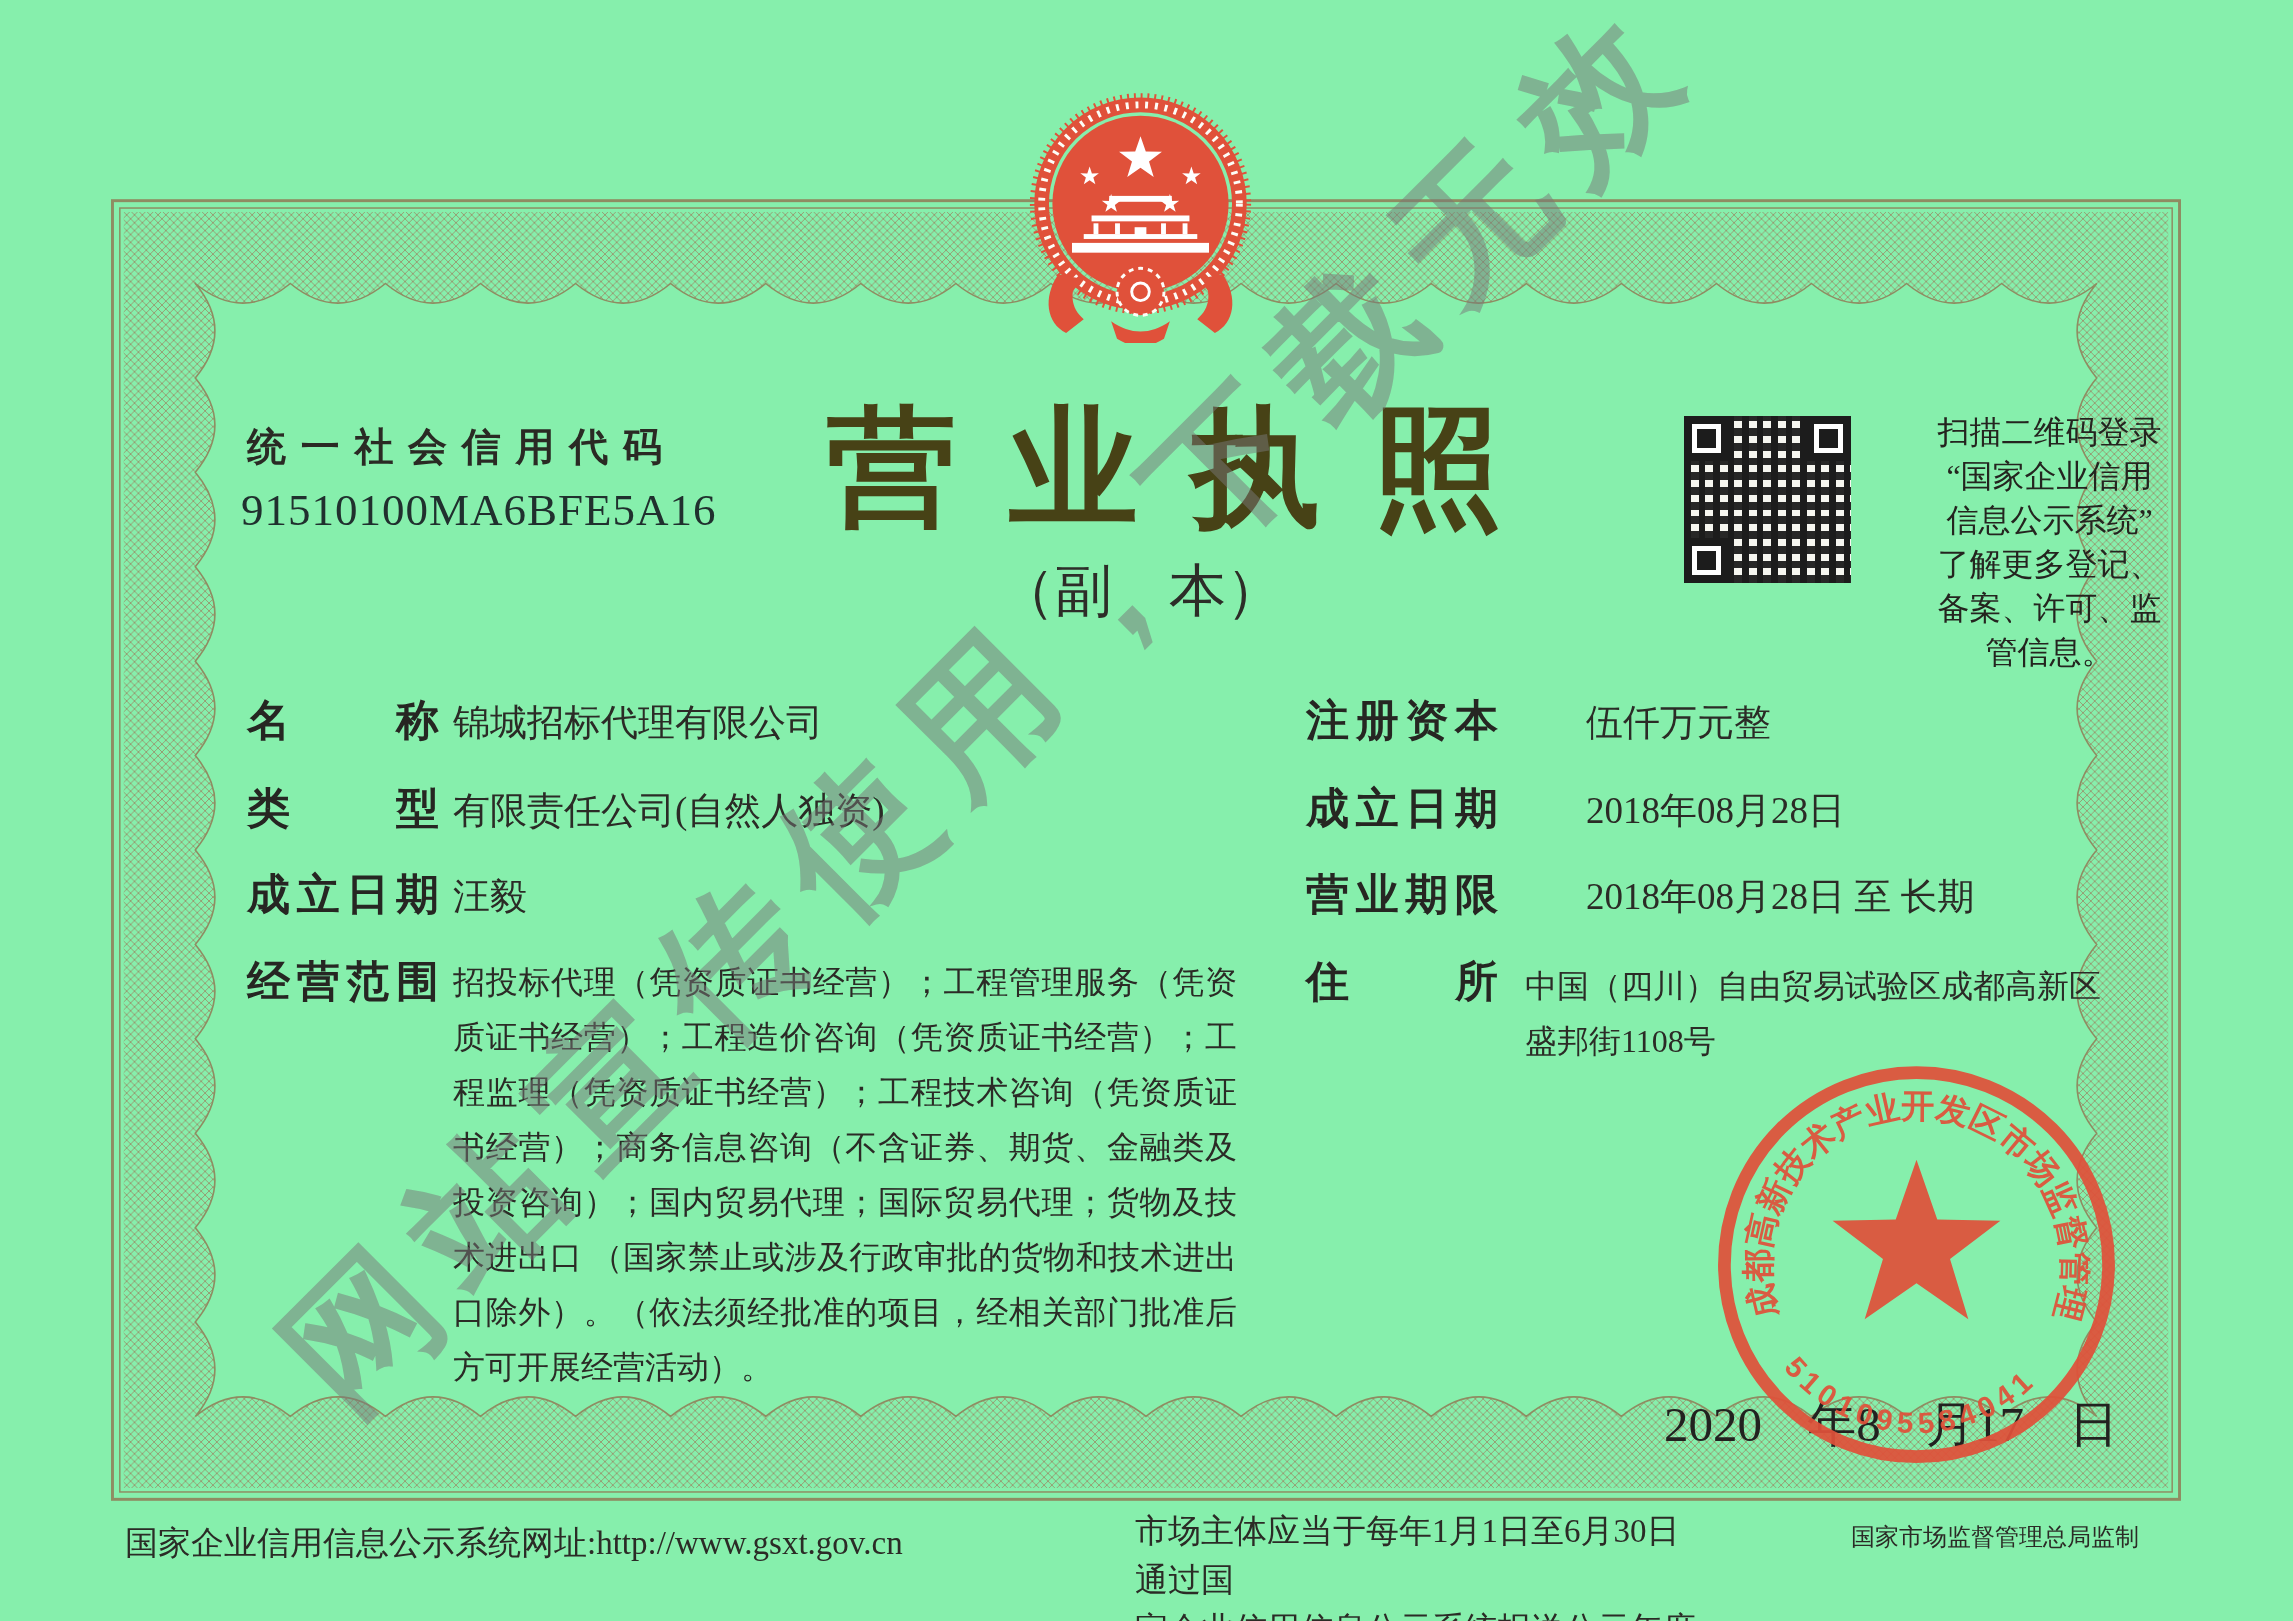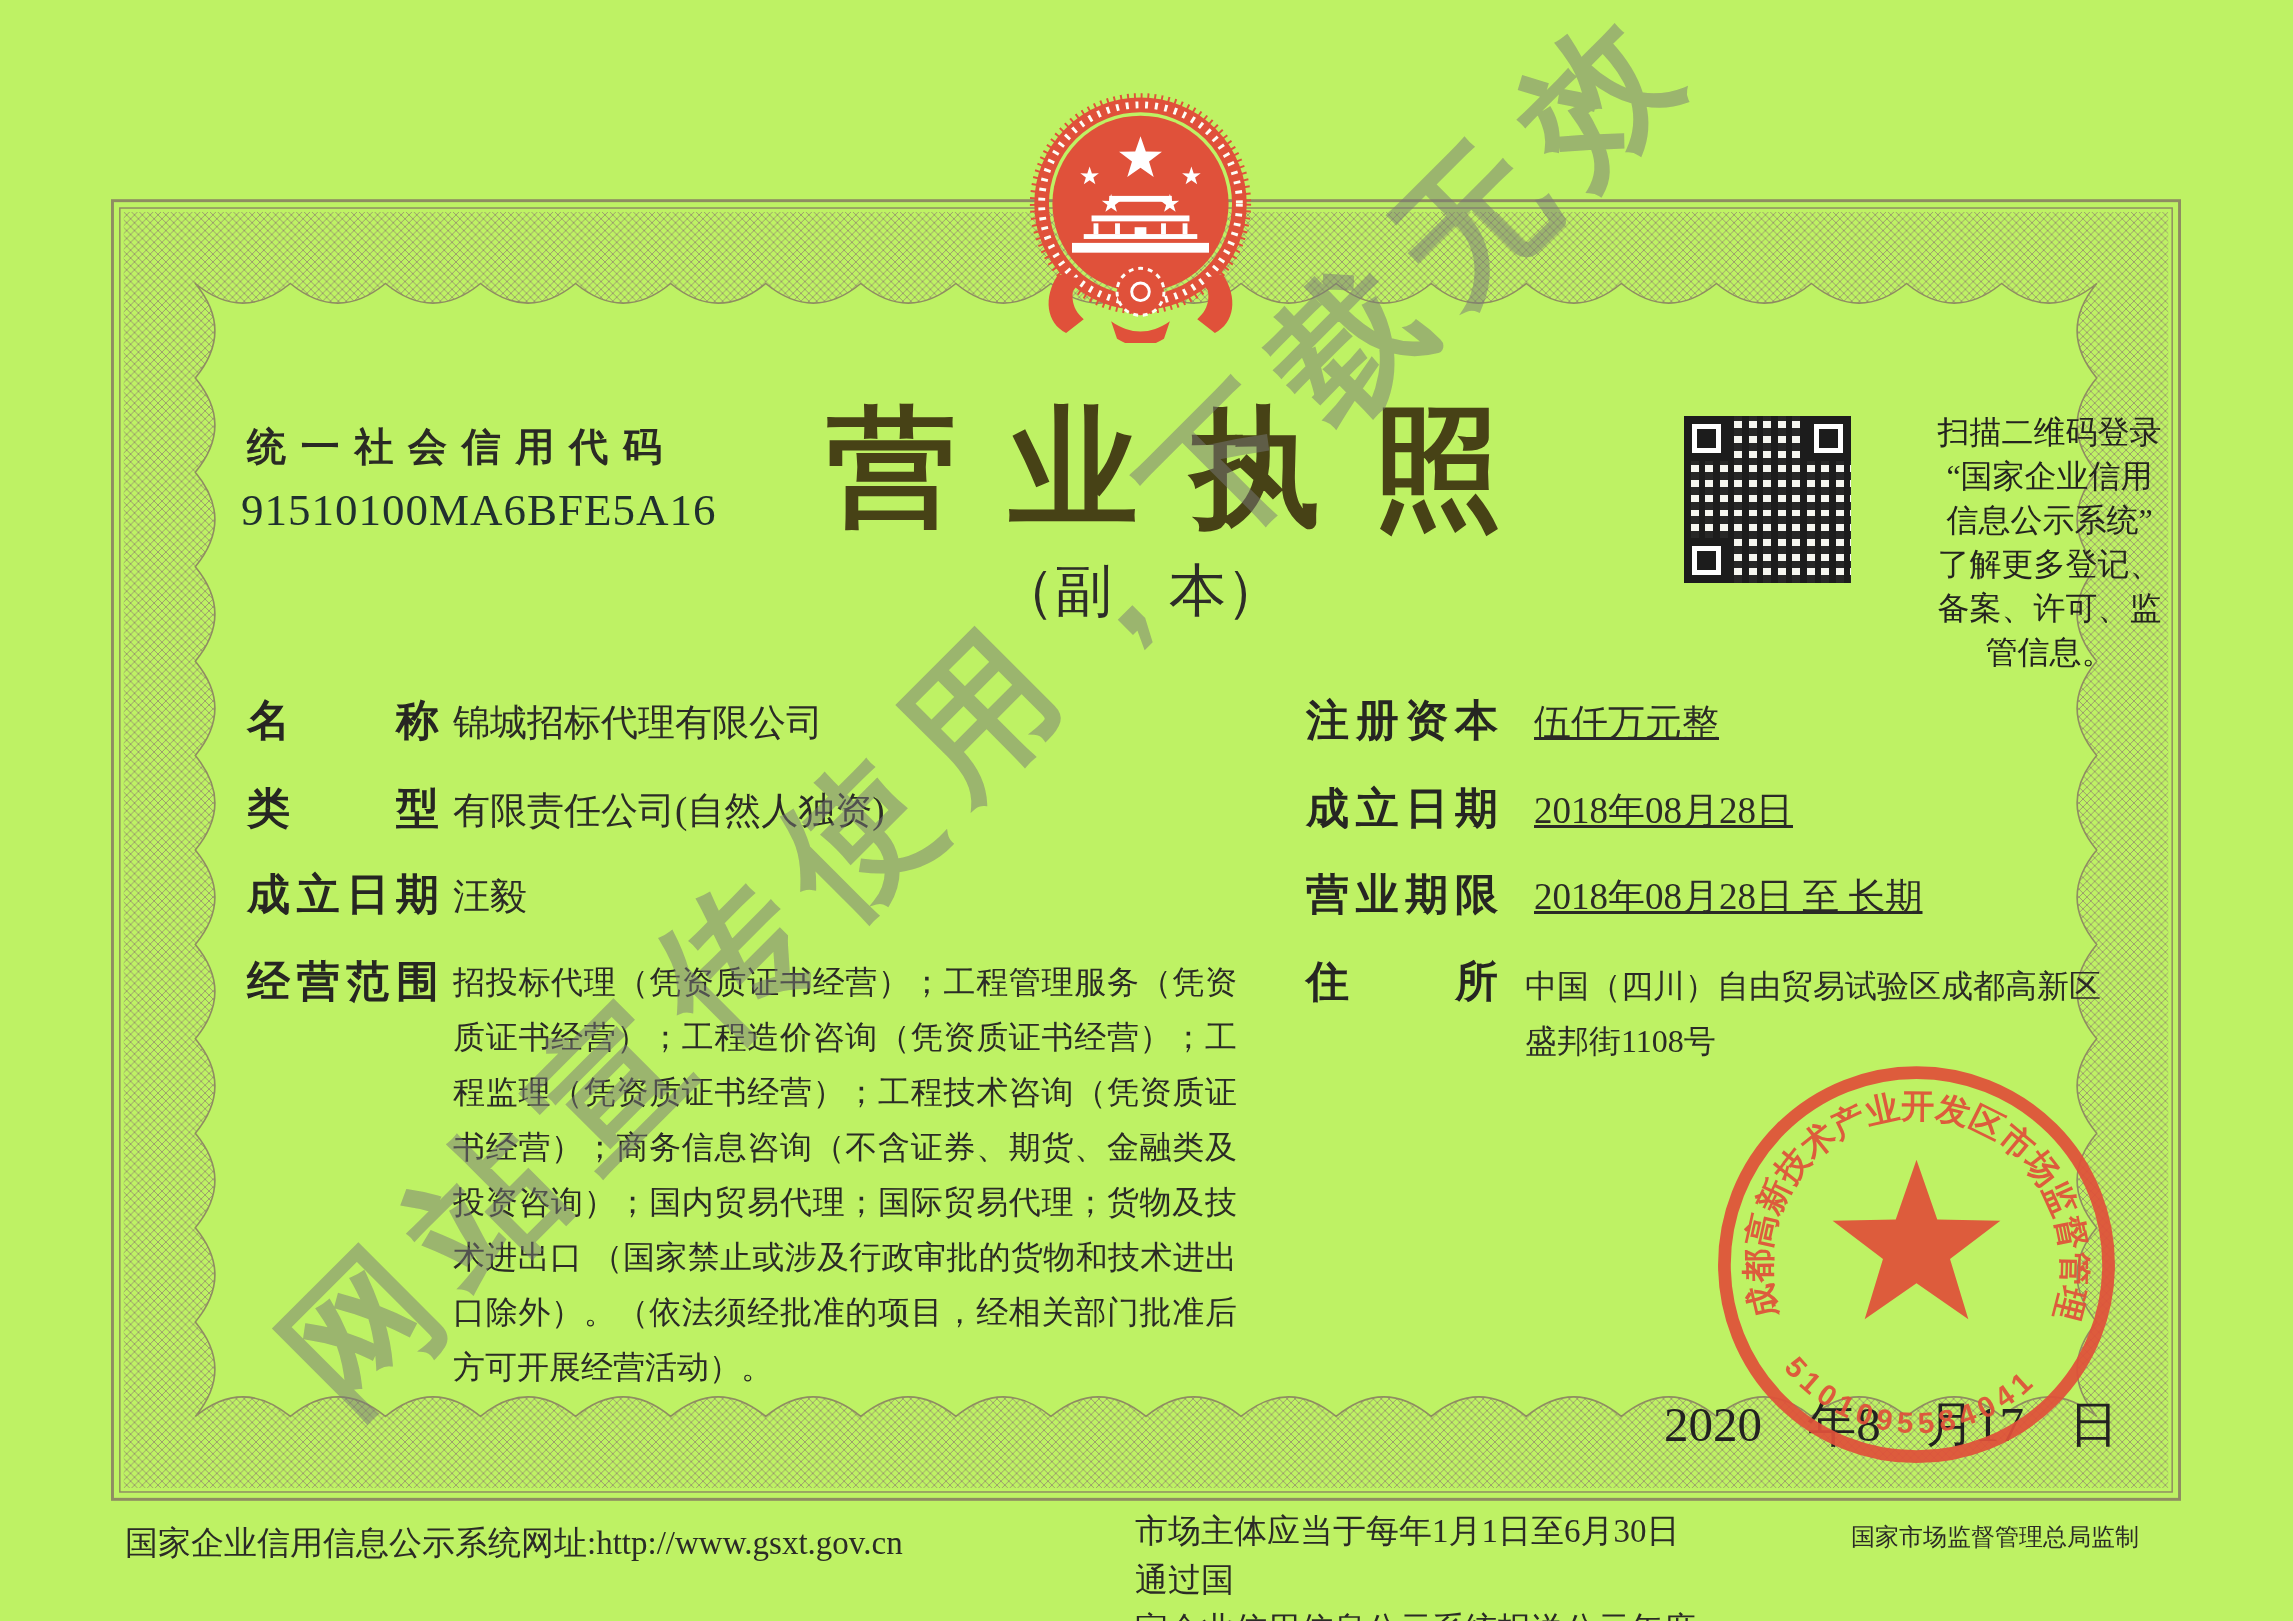--- a/index.html
+++ b/index.html
@@ -2,21 +2,21 @@
 <html><head>
 <meta charset="utf-8">
 <style>
   html,body { margin:0; padding:0; }
   body {
     width:2294px; height:1621px; position:relative;
     background:#ffffff;
     font-family:"Liberation Serif", serif;
     overflow:hidden;
   }
-  .page { position:absolute; inset:0; background:#bef264; }
+  .page { position:absolute; inset:0; background:#86efac; }
   .abs { position:absolute; }
   .pre { white-space:pre-line; }
 
   
   .frame-svg { position:absolute; left:111px; top:199px; }
 
   
   .credit-label { left:247px; top:420px; font-family:"Liberation Sans",sans-serif; font-weight:700;
                   font-size:39px; letter-spacing:14.7px; color:#2a2a24; }
   .credit-code  { left:241px; top:484px; font-size:45px; color:#20302e; letter-spacing:1px; }
@@ -33,21 +33,21 @@
   .qf { position:absolute; width:45px; height:45px; border:8.8px solid #1c1c1c; background:#fff; box-sizing:border-box; }
   .qf::after { content:""; position:absolute; inset:4.9px; background:#1c1c1c; }
   .qf.tl { left:0; top:0; } .qf.tr { right:0; top:0; } .qf.bl { left:0; bottom:0; }
   .qr-caption { left:1878px; top:410px; width:343px; font-size:32px; line-height:44px; color:#24241f;text-align:center; }
 
   
   .flabel { width:192px; font-family:"Liberation Sans",sans-serif; font-weight:700;
             font-size:43px; color:#262622; text-align:justify; text-align-last:justify; }
   .fvalue { font-size:37px; color:#2b2b26; }
   .lx { left:247px; } .lv { left:453px; }
-  .rx { left:1306px; } .rv { left:1534px;text-decoration:underline; }
+  .rx { left:1306px; } .rv { left:1586px; }
   .scope { left:453px; top:955px; width:784px; font-size:32px; line-height:55px;
            color:#2b2b26; text-align:justify; }
   .addr { left:1525px; top:959px; width:608px; font-size:32px; line-height:55px; color:#2b2b26; }
 
   
   .registrar { left:1449px; top:1274px; font-family:"Liberation Sans",sans-serif; font-weight:700;
                font-size:45px; letter-spacing:25.5px; color:#262622; white-space:nowrap; }
   .issue-date { left:1664px; top:1392px; font-size:49px; color:#222220; word-spacing:33px; white-space:nowrap; }
   .seal-svg { position:absolute; left:1696px; top:1047px; }
 

